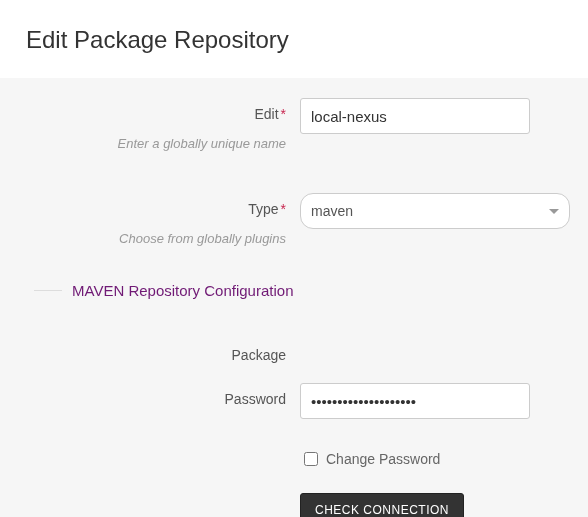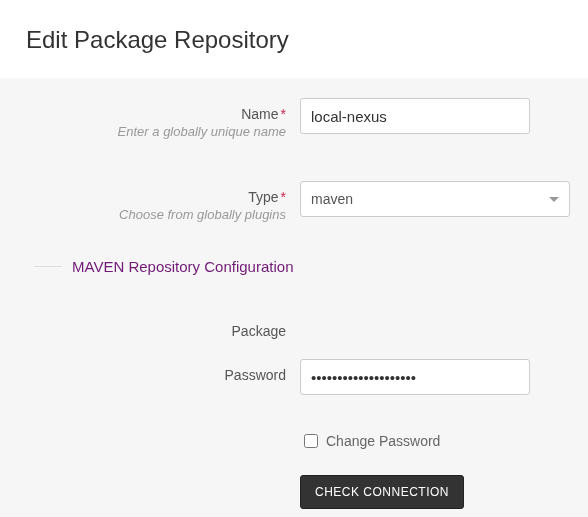--- a/index.html
+++ b/index.html
@@ -43,21 +43,21 @@
   }
   .req {
     color: #c7254e;
     margin-left: 2px;
   }
   .hint {
     display: block;
     color: #999;
     font-style: italic;
     font-size: 13px;
-    margin-top: 2px;
+    margin-top: 14px;
   }
   .field-col {
     flex: 1;
     padding-right: 16px;
   }
   .text-input {
     width: 230px;
     max-width: 270px;
     height: 36px;
     padding: 6px 10px;
@@ -70,21 +70,21 @@
   }
   .text-input.focused {
     border-color: #66afe9;
     box-shadow: 0 0 4px rgba(102,175,233,0.6);
   }
   .select-wrap {
     width: 270px;
     height: 36px;
     background: #fff;
     border: 1px solid #ccc;
-    border-radius: 3px;
+    border-radius: 13px;
     display: flex;
     align-items: center;
     justify-content: space-between;
     padding: 0 10px;
     cursor: pointer;
   }
   .select-value {
     color: #555;
     font-size: 14px;
   }
@@ -106,21 +106,21 @@
     background: #ddd;
     margin-right: 10px;
   }
   .section-title {
     color: #701a75;
     font-size: 15px;
   }
   .checkbox-row {
     display: flex;
     align-items: center;
-    margin-top: 16px;
+    margin-top: 10px;
     margin-bottom: 18px;
   }
   .checkbox-row input[type=checkbox] {
     width: 14px;
     height: 14px;
     margin-right: 8px;
   }
   .checkbox-label {
     color: #666;
     font-size: 14px;
@@ -140,21 +140,21 @@
 </style>
 </head>
 <body>
 
 <h1 class="page-title">Edit Package Repository</h1>
 
 <div class="form-panel">
 
   <div class="form-row">
     <div class="label-col with-hint">
-      <span class="field-label">Name</span><span class="req">*</span>
+      <span class="field-label">Edit</span><span class="req">*</span>
       <span class="hint">Enter a globally unique name</span>
     </div>
     <div class="field-col">
       <input type="text" class="text-input" value="local-nexus" style="">
     </div>
   </div>
 
   <div class="spacer-row"></div>
 
   <div class="form-row">

